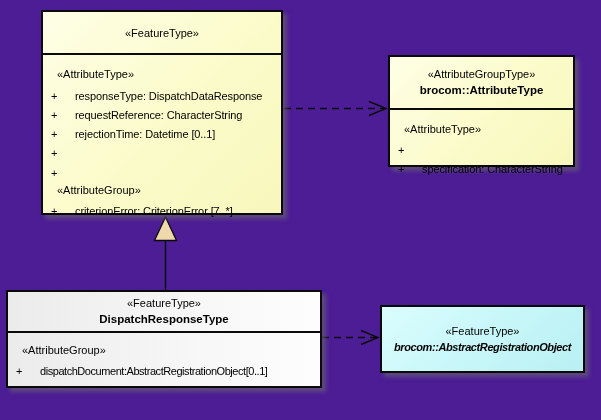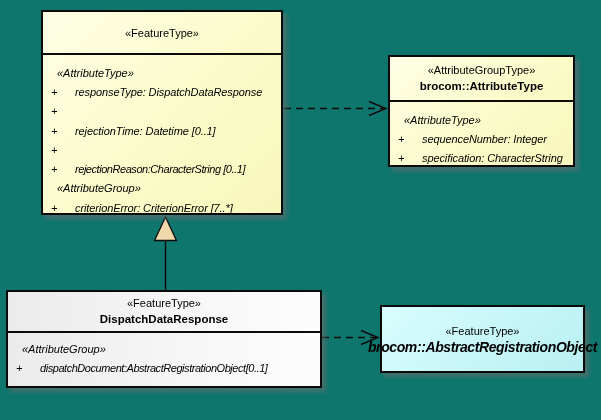--- a/index.html
+++ b/index.html
@@ -1,54 +1,54 @@
 <!DOCTYPE html>
 <html><head>
 <meta charset="utf-8">
 <style>
   html,body{margin:0;padding:0;background:#ffffff;}
   .canvas{
-    position:relative;width:601px;height:420px;background:#0f766e;overflow:hidden;
+    position:relative;width:601px;height:420px;background:#4c1d95;overflow:hidden;
     font-family:"Liberation Sans",sans-serif;color:#000;
   }
   .connectors{position:absolute;left:0;top:0;width:601px;height:420px;}
 
   .uml-box{
     position:absolute;box-sizing:border-box;border:2px solid #0a0a0a;
     box-shadow:3.5px 3.5px 4px rgba(110,110,110,0.55);
   }
   .fill-yellow{background:linear-gradient(135deg,#fefee6 0%,#fbfbca 55%,#f7f7bc 100%);}
   .fill-gray{background:linear-gradient(90deg,#ebebeb 0%,#f7f7f7 60%,#fdfdfd 100%);}
   .fill-cyan{background:linear-gradient(135deg,#dafdfd 0%,#c6f6f8 55%,#b9f0f3 100%);}
 
   .hdr{
     box-sizing:border-box;border-bottom:2px solid #0a0a0a;
     display:flex;flex-direction:column;align-items:center;justify-content:center;
     text-align:center;
   }
   .hdr.no-sep{border-bottom:none;}
   .stereo{font-size:11px;line-height:16px;white-space:nowrap;}
   .cname{font-size:11.5px;font-weight:bold;line-height:17px;white-space:nowrap;}
-  .cname.italic{font-style:italic;font-size:14px;letter-spacing:-0.4px;}
+  .cname.italic{font-style:italic;font-size:11px;letter-spacing:-0.4px;}
 
   .body{box-sizing:border-box;}
-  .row{display:flex;align-items:center;white-space:nowrap;font-size:11px;font-style:italic;}
+  .row{display:flex;align-items:flex-end;white-space:nowrap;font-size:11px;}
   .row .vis{display:inline-block;width:24px;padding-left:8px;flex:0 0 auto;}
   .row.stereo-row{padding-left:14px;}
   .row .atext{letter-spacing:-0.1px;}
   .row .atext.condensed{letter-spacing:-0.45px;}
 
   
   #box-dispatch-response{left:41px;top:10px;width:242px;height:205px;}
   #box-dispatch-response .hdr{height:43px;}
   #box-dispatch-response .body{padding-top:8px;}
   #box-dispatch-response .row{height:19.3px;}
 
   #box-criterion-error{left:388px;top:55px;width:187px;height:112px;}
-  #box-criterion-error .hdr{height:45px;}
+  #box-criterion-error .hdr{height:53px;}
   #box-criterion-error .body{padding-top:8px;}
   #box-criterion-error .row{height:19px;}
 
   #box-dispatch-data-response{left:6px;top:290px;width:316px;height:98px;}
   #box-dispatch-data-response .hdr{height:41px;}
   #box-dispatch-data-response .body{padding-top:6px;}
   #box-dispatch-data-response .row{height:19px;}
 
   #box-abstract-registration-object{left:380px;top:305px;width:205px;height:68px;}
   #box-abstract-registration-object .hdr{height:100%;}
@@ -83,31 +83,31 @@
     <div class="body">
       <div class="row stereo-row">
         <span class="stereo">«AttributeType»</span>
       </div>
       <div class="row">
         <span class="vis">+</span>
         <span class="atext">responseType: DispatchDataResponse</span>
       </div>
       <div class="row">
         <span class="vis">+</span>
+        <span class="atext">requestReference: CharacterString</span>
       </div>
       <div class="row">
         <span class="vis">+</span>
         <span class="atext">rejectionTime: Datetime [0..1]</span>
       </div>
       <div class="row">
         <span class="vis">+</span>
       </div>
       <div class="row">
         <span class="vis">+</span>
-        <span class="atext condensed">rejectionReason:CharacterString [0..1]</span>
       </div>
       <div class="row stereo-row">
         <span class="stereo">«AttributeGroup»</span>
       </div>
       <div class="row">
         <span class="vis">+</span>
         <span class="atext">criterionError: CriterionError [7..*]</span>
       </div>
     </div>
   </div>
@@ -116,33 +116,32 @@
     <div class="hdr">
       <div class="stereo">«AttributeGroupType»</div>
       <div class="cname">brocom::AttributeType</div>
     </div>
     <div class="body">
       <div class="row stereo-row">
         <span class="stereo">«AttributeType»</span>
       </div>
       <div class="row">
         <span class="vis">+</span>
-        <span class="atext">sequenceNumber: Integer</span>
       </div>
       <div class="row">
         <span class="vis">+</span>
         <span class="atext">specification: CharacterString</span>
       </div>
     </div>
   </div>
 
   <div class="uml-box fill-gray" id="box-dispatch-data-response">
     <div class="hdr">
       <div class="stereo">«FeatureType»</div>
-      <div class="cname">DispatchDataResponse</div>
+      <div class="cname">DispatchResponseType</div>
     </div>
     <div class="body">
       <div class="row stereo-row">
         <span class="stereo">«AttributeGroup»</span>
       </div>
       <div class="row">
         <span class="vis">+</span>
         <span class="atext condensed">dispatchDocument:AbstractRegistrationObject[0..1]</span>
       </div>
     </div>

